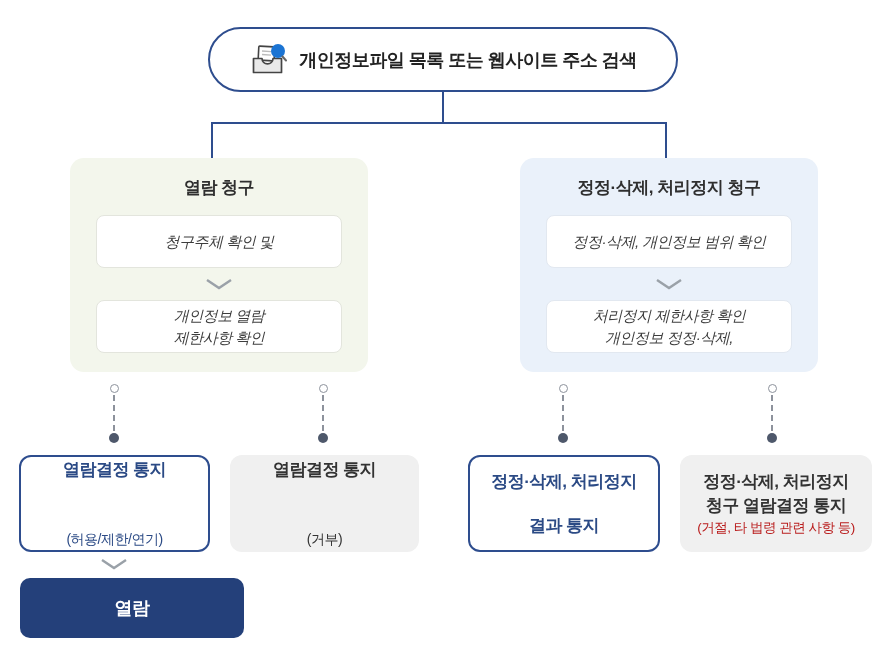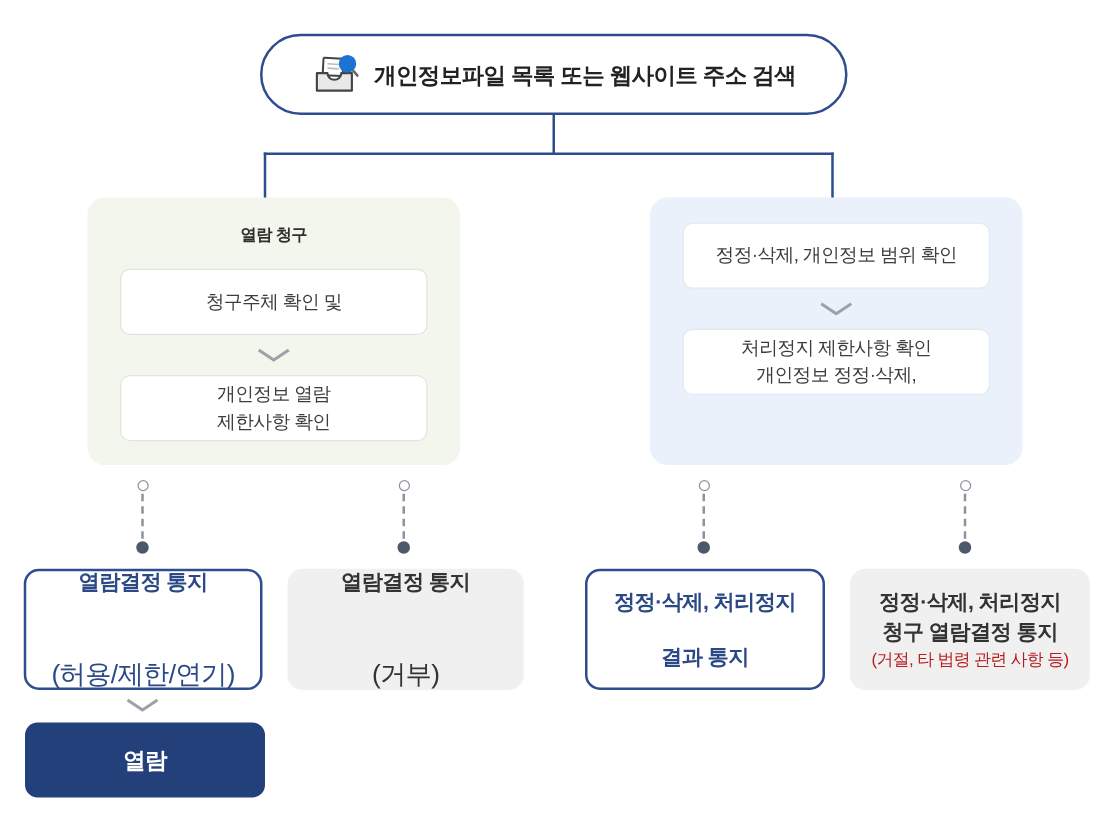--- a/index.html
+++ b/index.html
@@ -20,54 +20,54 @@
   }
   .pill-title { font-size:18px; font-weight:bold; color:#222; letter-spacing:-0.5px; }
   
   .panel {
     position:absolute; top:158px; width:298px; height:214px; border-radius:14px;
     display:flex; flex-direction:column; align-items:center; padding-top:20px;
   }
   .panel-green { left:70px;  background:#f3f6ec; }
   .panel-blue  { left:520px; background:#eaf1fa; }
   .panel-title {
-    font-size:13px; font-weight:bold; color:#2f2f2f; line-height:20px;
+    font-size:17px; font-weight:bold; color:#2f2f2f; line-height:20px;
     margin-bottom:17px; letter-spacing:-0.5px;
   }
   .step-box {
     width:246px; height:53px; background:#fff; border:1px solid #e3e5dd;
     border-radius:8px; display:flex; flex-direction:column; align-items:center;
     justify-content:center; font-size:15px; color:#3d3d3d; line-height:1.45;
-    letter-spacing:-0.5px; text-align:center;
+    letter-spacing:-0.5px; text-align:center;font-style:italic;
   }
   .panel-blue .step-box { border-color:#e2e8f0; }
   .chev { margin:10px 0; display:block; }
   
   .dash-connector {
     position:absolute; top:384px; width:16px; height:60px;
     display:flex; flex-direction:column; align-items:center;
   }
   .dot-open   { width:9px;  height:9px;  border:1.5px solid #8d929c; border-radius:50%; background:#fff; }
   .dash-line  { width:0; height:36px; border-left:2px dashed #8d929c; margin:2px 0; }
   .dot-filled { width:10px; height:10px; border-radius:50%; background:#4e586b; }
   
   .outcome {
     position:absolute; top:455px; height:97px; border-radius:12px;
     display:flex; flex-direction:column; align-items:center; justify-content:center;
     gap:22px; text-align:center; letter-spacing:-0.5px;
   }
   .outlined { background:#fff; border:2px solid #2e4d8e; color:#2b4a85; }
   .grayed   { background:#f0f0f0; color:#333; }
   .o-bold { font-size:17px; font-weight:bold; line-height:1.25; }
-  .o-note { font-size:21px; line-height:1.2;margin-top:28px; }
+  .o-note { font-size:14px; line-height:1.2;margin-top:28px; }
   .o-note-sm { font-size:13.5px; line-height:1.2; color:#b91c1c; }
   .bottom-chev { position:absolute; left:100px; top:558px; }
   
   .final-box {
-    position:absolute; left:20px; top:578px; width:192px; height:60px;
+    position:absolute; left:20px; top:578px; width:224px; height:60px;
     background:#24407a; border-radius:10px; color:#fff;
     display:flex; align-items:center; justify-content:center;
     font-size:18px; font-weight:bold; letter-spacing:-0.5px;
   }
 </style>
 </head>
 <body>
 
 <div class="canvas">
 
@@ -96,20 +96,21 @@
     <svg class="chev" width="28" height="12">
       <polyline points="2,2 14,10 26,2" fill="none" stroke="#9aa1a8" stroke-width="2.4"></polyline>
     </svg>
     <div class="step-box">
       <div>개인정보 열람</div>
       <div>제한사항 확인</div>
     </div>
   </div>
 
   <div class="panel panel-blue">
+    <div class="panel-title">정정·삭제, 처리정지 청구</div>
     <div class="step-box">
       <div>정정·삭제, 개인정보 범위 확인</div>
     </div>
     <svg class="chev" width="28" height="12">
       <polyline points="2,2 14,10 26,2" fill="none" stroke="#9aa1a8" stroke-width="2.4"></polyline>
     </svg>
     <div class="step-box">
       <div>처리정지 제한사항 확인</div>
       <div>개인정보 정정·삭제,</div>
     </div>

